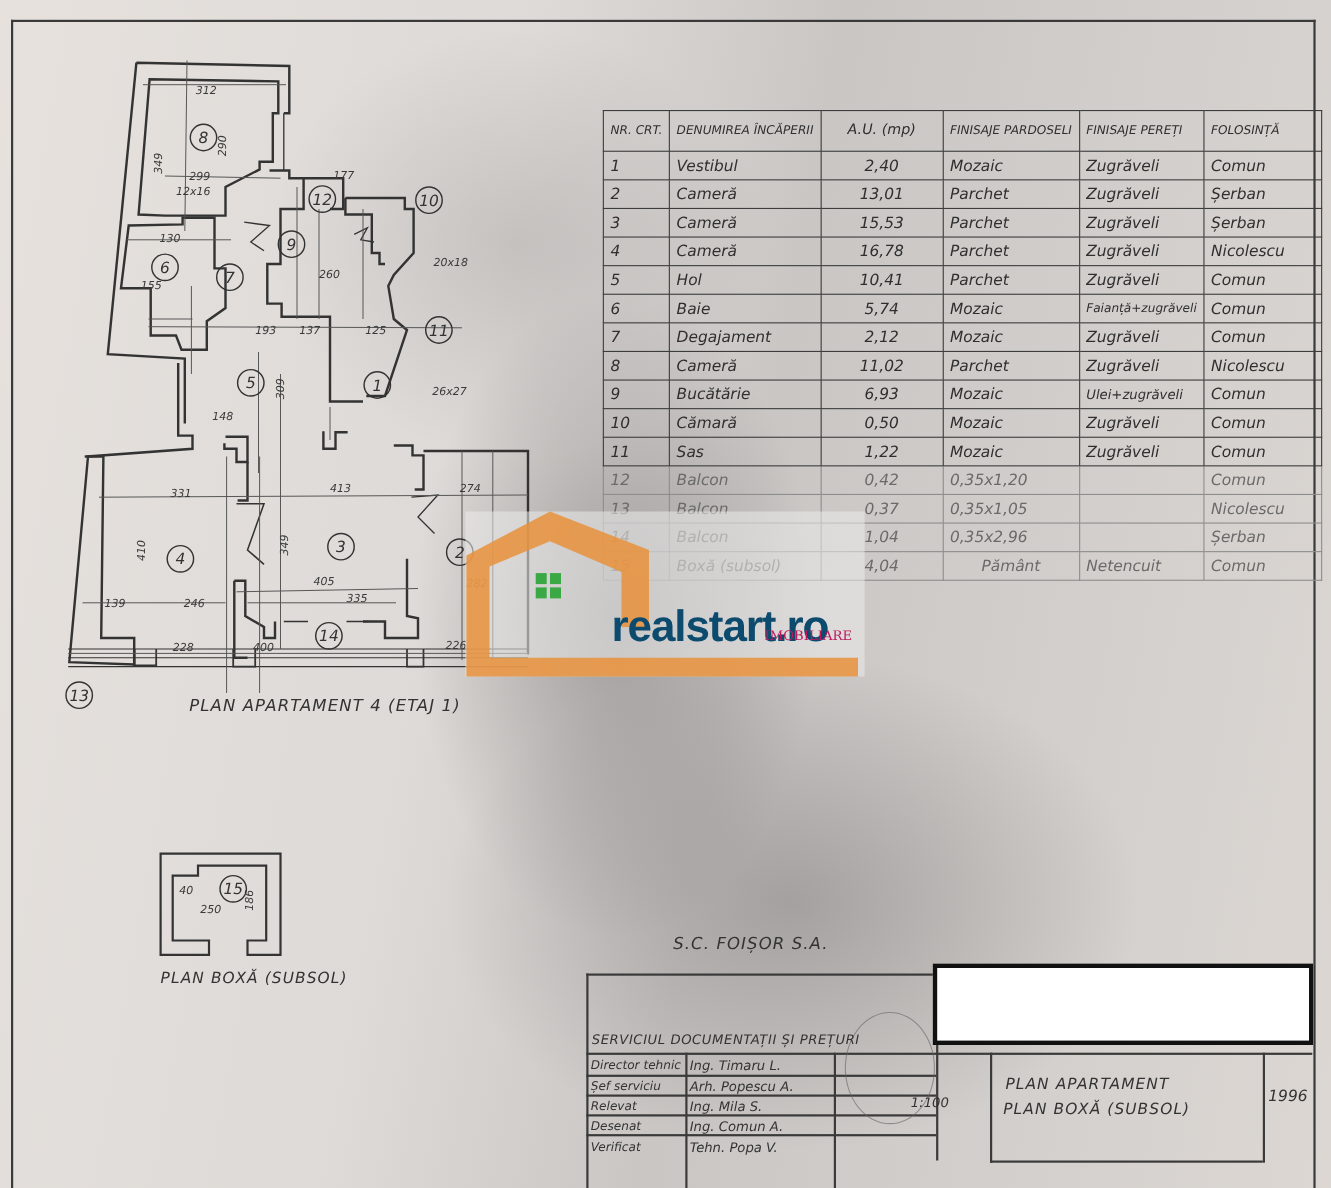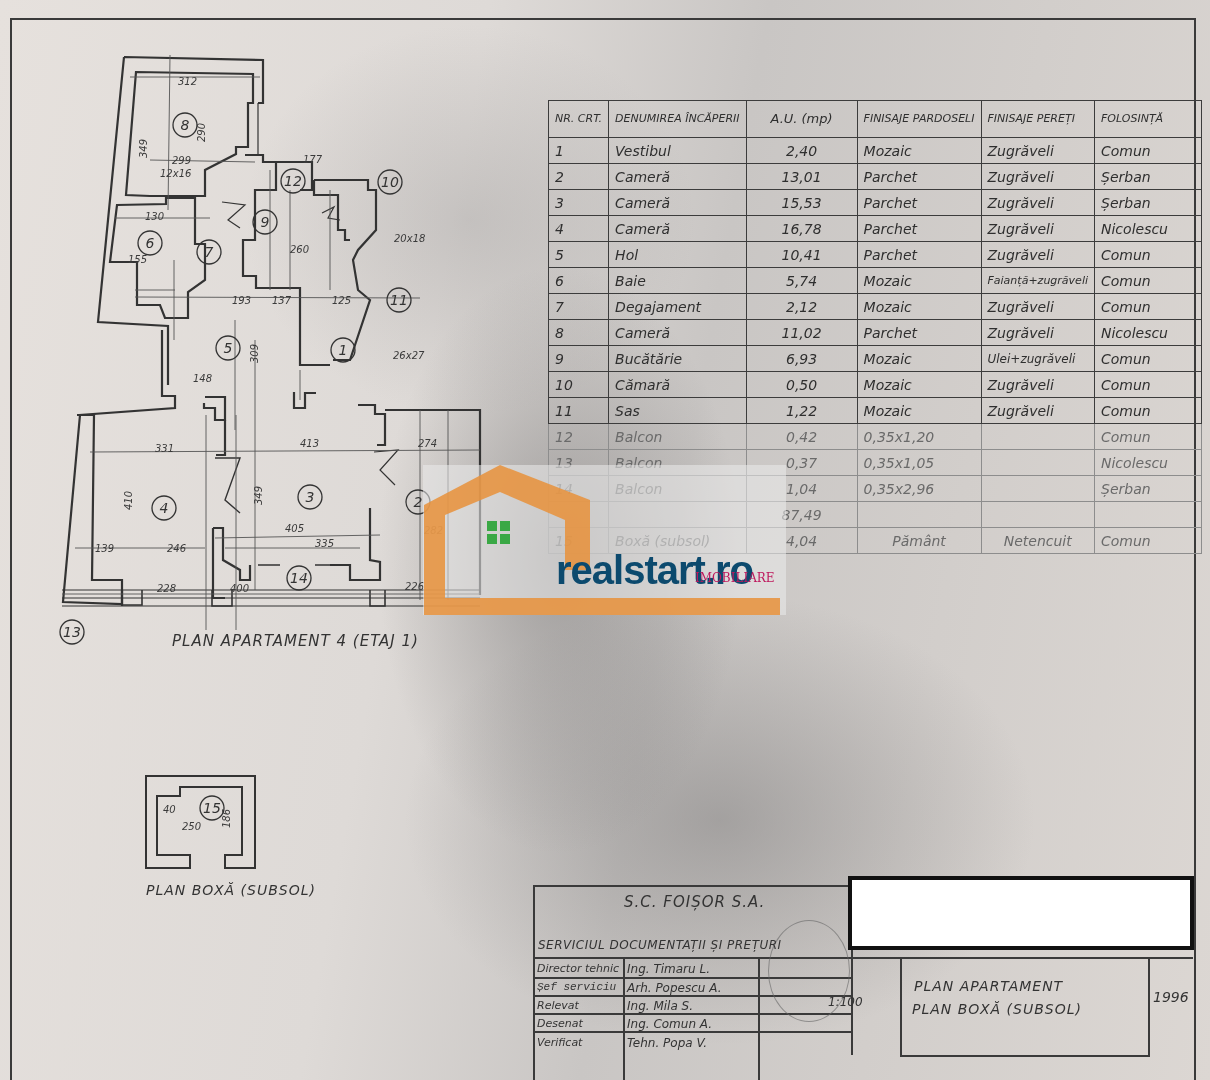--- a/index.html
+++ b/index.html
@@ -280,33 +280,25 @@
       </tr>
     <tr class="faded">
         <td>14</td>
         <td>Balcon</td>
         <td class="c-area">1,04</td>
         <td>0,35x2,96</td>
         <td></td>
         <td>Șerban</td>
       </tr>
     <tr class="faded">
-        <td></td>
-        <td></td>
-        <td class="c-area">87,49</td>
-        <td></td>
-        <td></td>
-        <td></td>
-      </tr>
-    <tr class="faded">
         <td>15</td>
         <td>Boxă (subsol)</td>
         <td class="c-area">4,04</td>
         <td style="text-align:center">Pământ</td>
-        <td style="text-align:center">Netencuit</td>
+        <td style="text-align:left">Netencuit</td>
         <td>Comun</td>
       </tr>
   </tbody>
 </table>
 
 <div class="wm"></div>
 <svg class="plan" width="1210" height="1080">
   <path d="M424 505 L500 465 L590 500 L590 570 L565 570 L565 520 L500 492 L445 515 L445 598 L780 598 L780 615 L424 615 Z" fill="#e8913a" fill-opacity="0.85"></path>
   <g fill="#3aa845">
     <rect x="487" y="521" width="10" height="10"></rect>
@@ -327,25 +319,25 @@
   <div class="tb-line" style="left:0;top:110px;width:318px;height:1.5px;"></div>
   <div class="tb-line" style="left:0;top:128px;width:318px;height:1.5px;"></div>
   <div class="tb-line" style="left:0;top:146px;width:318px;height:1.5px;"></div>
   <div class="tb-line" style="left:90px;top:72px;width:1.5px;height:128px;"></div>
   <div class="tb-line" style="left:225px;top:72px;width:1.5px;height:128px;"></div>
   <div class="tb-line" style="left:367px;top:72px;width:1.5px;height:100px;"></div>
   <div class="tb-line" style="left:615px;top:72px;width:1.5px;height:100px;"></div>
   <div class="tb-line" style="left:367px;top:170px;width:248px;height:1.5px;"></div>
 </div>
 <div class="stamp"></div>
-<div class="label" style="left:612px;top:893px;font-size:15px;letter-spacing:1px;margin-left:12px;">S.C. FOIȘOR S.A.</div>
+<div class="label" style="left:612px;top:849px;font-size:15px;letter-spacing:1px;">S.C. FOIȘOR S.A.</div>
 <div class="label" style="left:538px;top:938px;font-size:12px;letter-spacing:.5px;">SERVICIUL DOCUMENTAȚII ȘI PREȚURI</div>
 <div class="label" style="left:537px;top:962px;font-size:11px;">Director tehnic</div>
 <div class="label" style="left:627px;top:962px;font-size:12px;">Ing. Timaru L.</div>
-<div class="label" style="left:537px;top:981px;font-size:11px;font-family:Liberation Mono, monospace;">Șef serviciu</div>
+<div class="label" style="left:537px;top:981px;font-size:11px;">Șef serviciu</div>
 <div class="label" style="left:627px;top:981px;font-size:12px;">Arh. Popescu A.</div>
 <div class="label" style="left:537px;top:999px;font-size:11px;">Relevat</div>
 <div class="label" style="left:627px;top:999px;font-size:12px;">Ing. Mila S.</div>
 <div class="label" style="left:537px;top:1017px;font-size:11px;">Desenat</div>
 <div class="label" style="left:627px;top:1017px;font-size:12px;">Ing. Comun A.</div>
 <div class="label" style="left:537px;top:1036px;font-size:11px;">Verificat</div>
 <div class="label" style="left:627px;top:1036px;font-size:12px;">Tehn. Popa V.</div>
 <div class="label" style="left:828px;top:995px;font-size:12px;">1:100</div>
 <div class="label" style="left:914px;top:978px;font-size:14px;letter-spacing:1px;">PLAN APARTAMENT</div>
 <div class="label" style="left:912px;top:1001px;font-size:14px;letter-spacing:1px;">PLAN BOXĂ (SUBSOL)</div>

